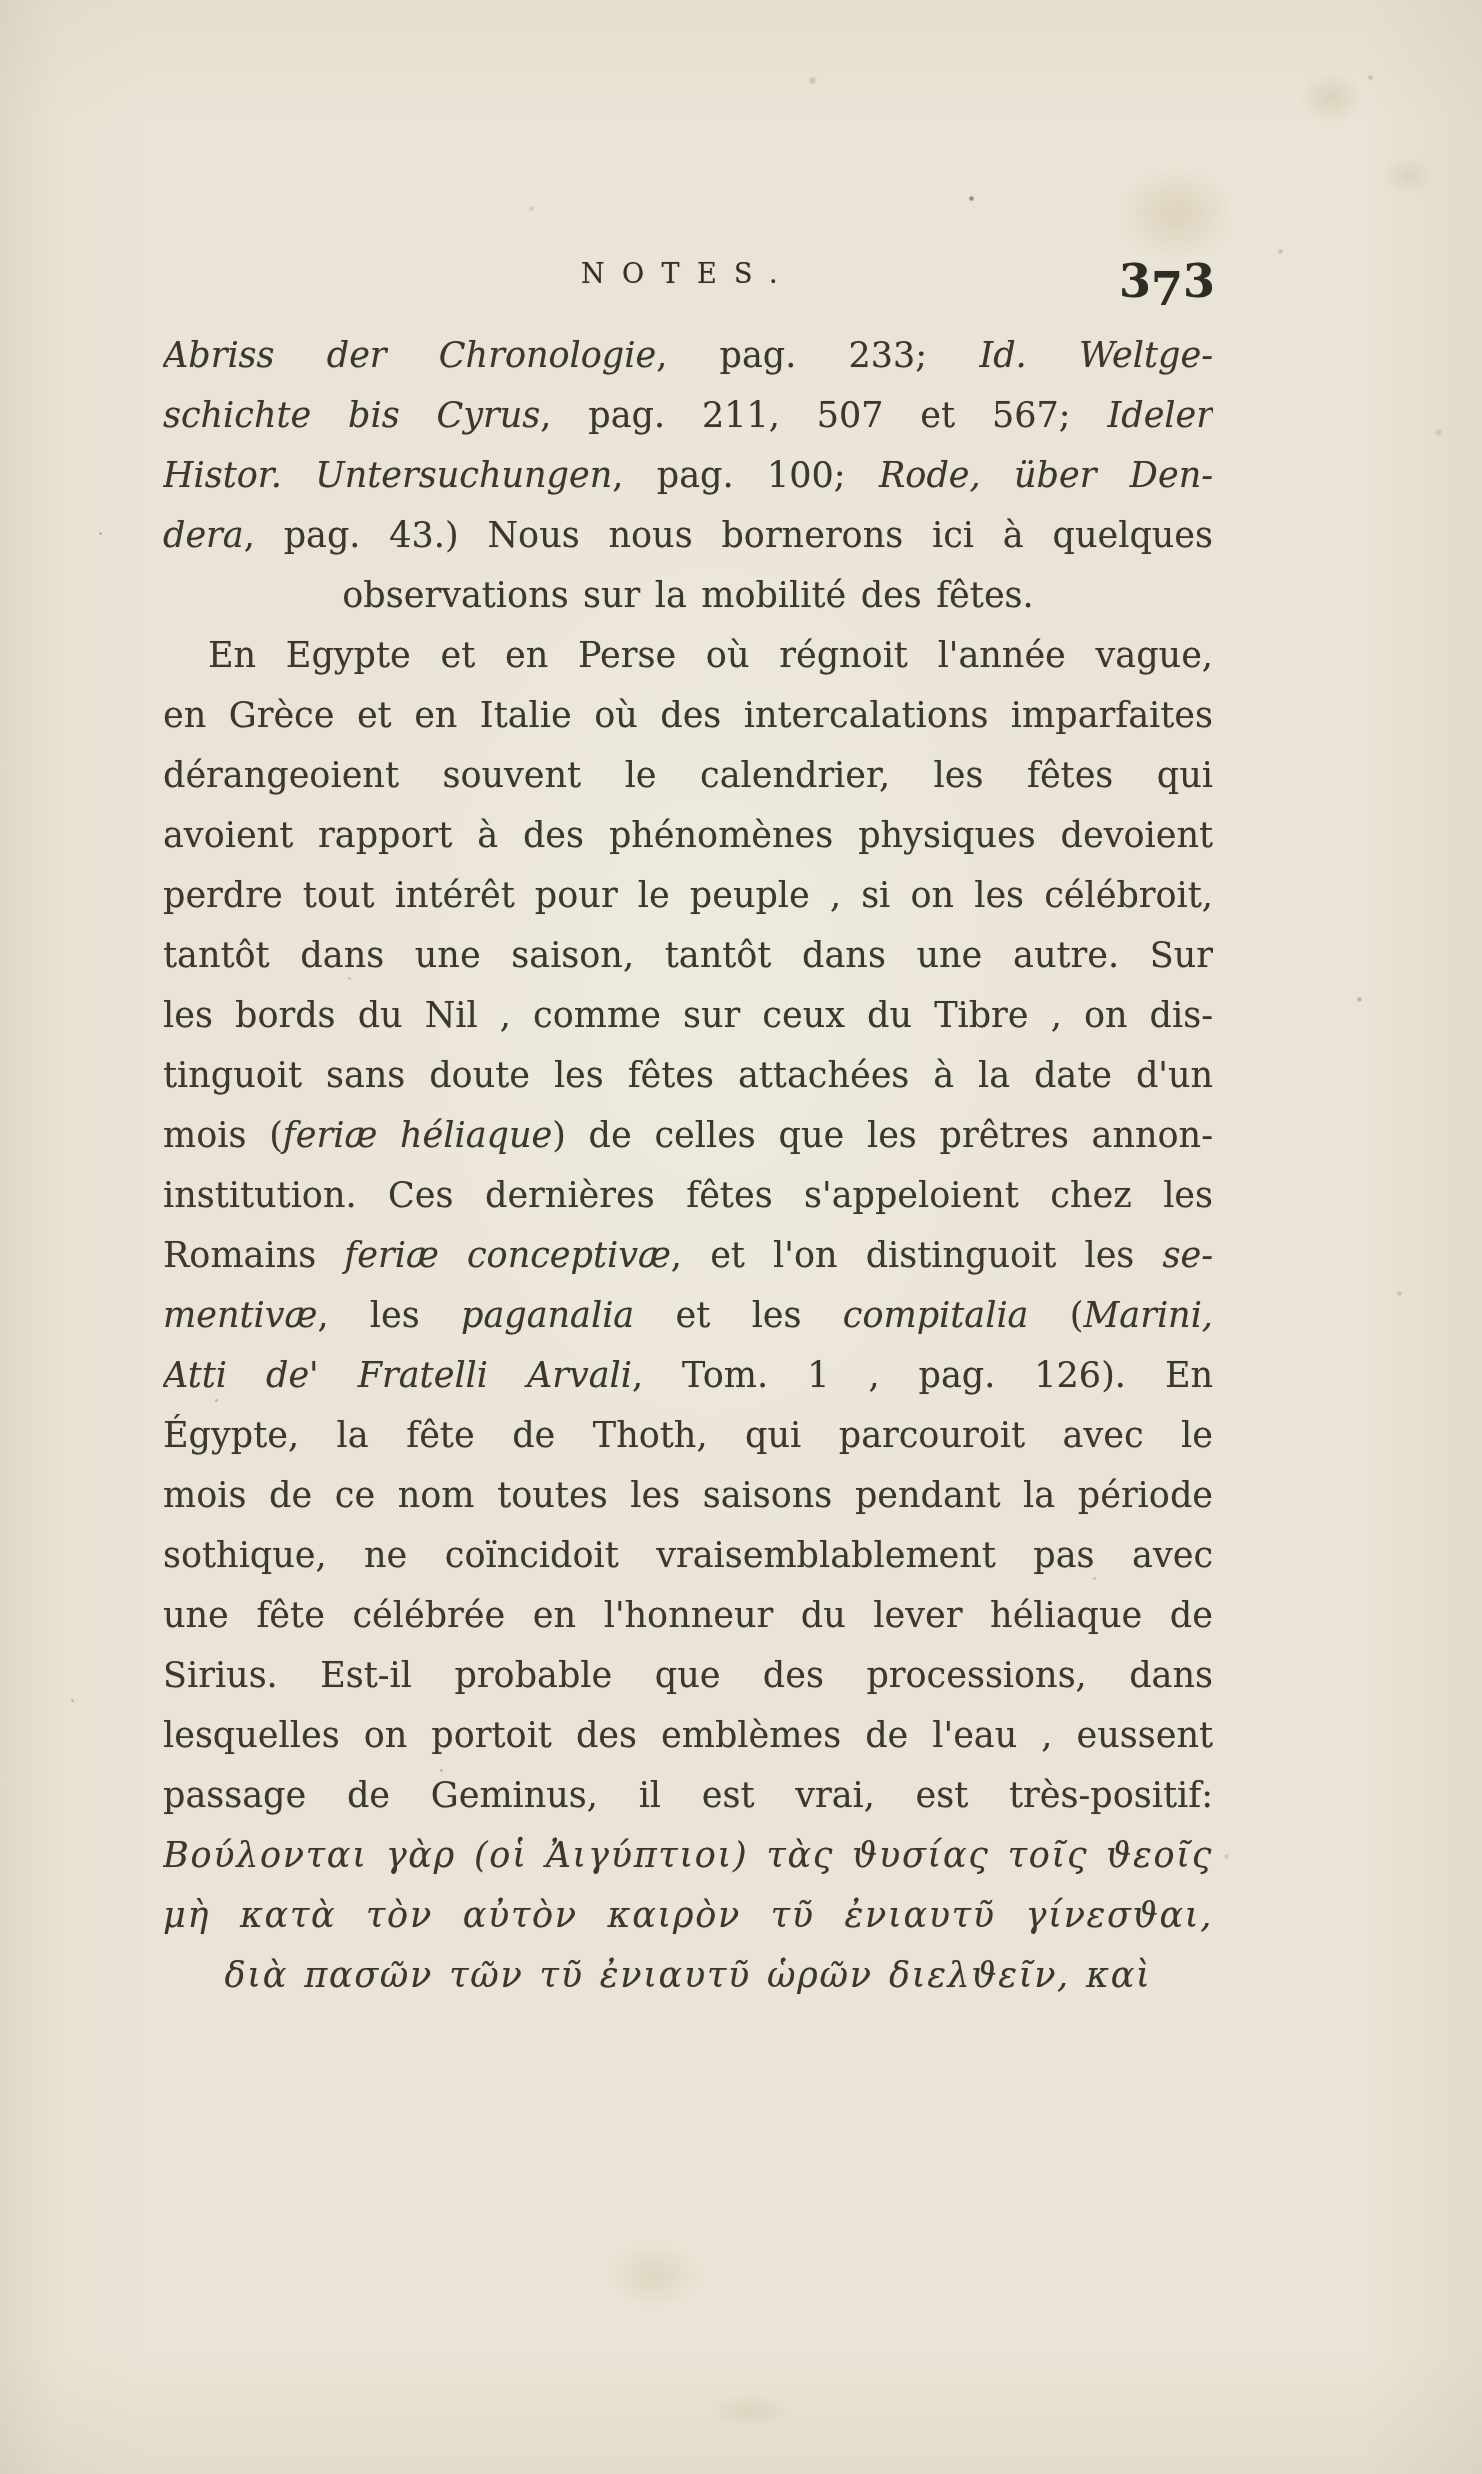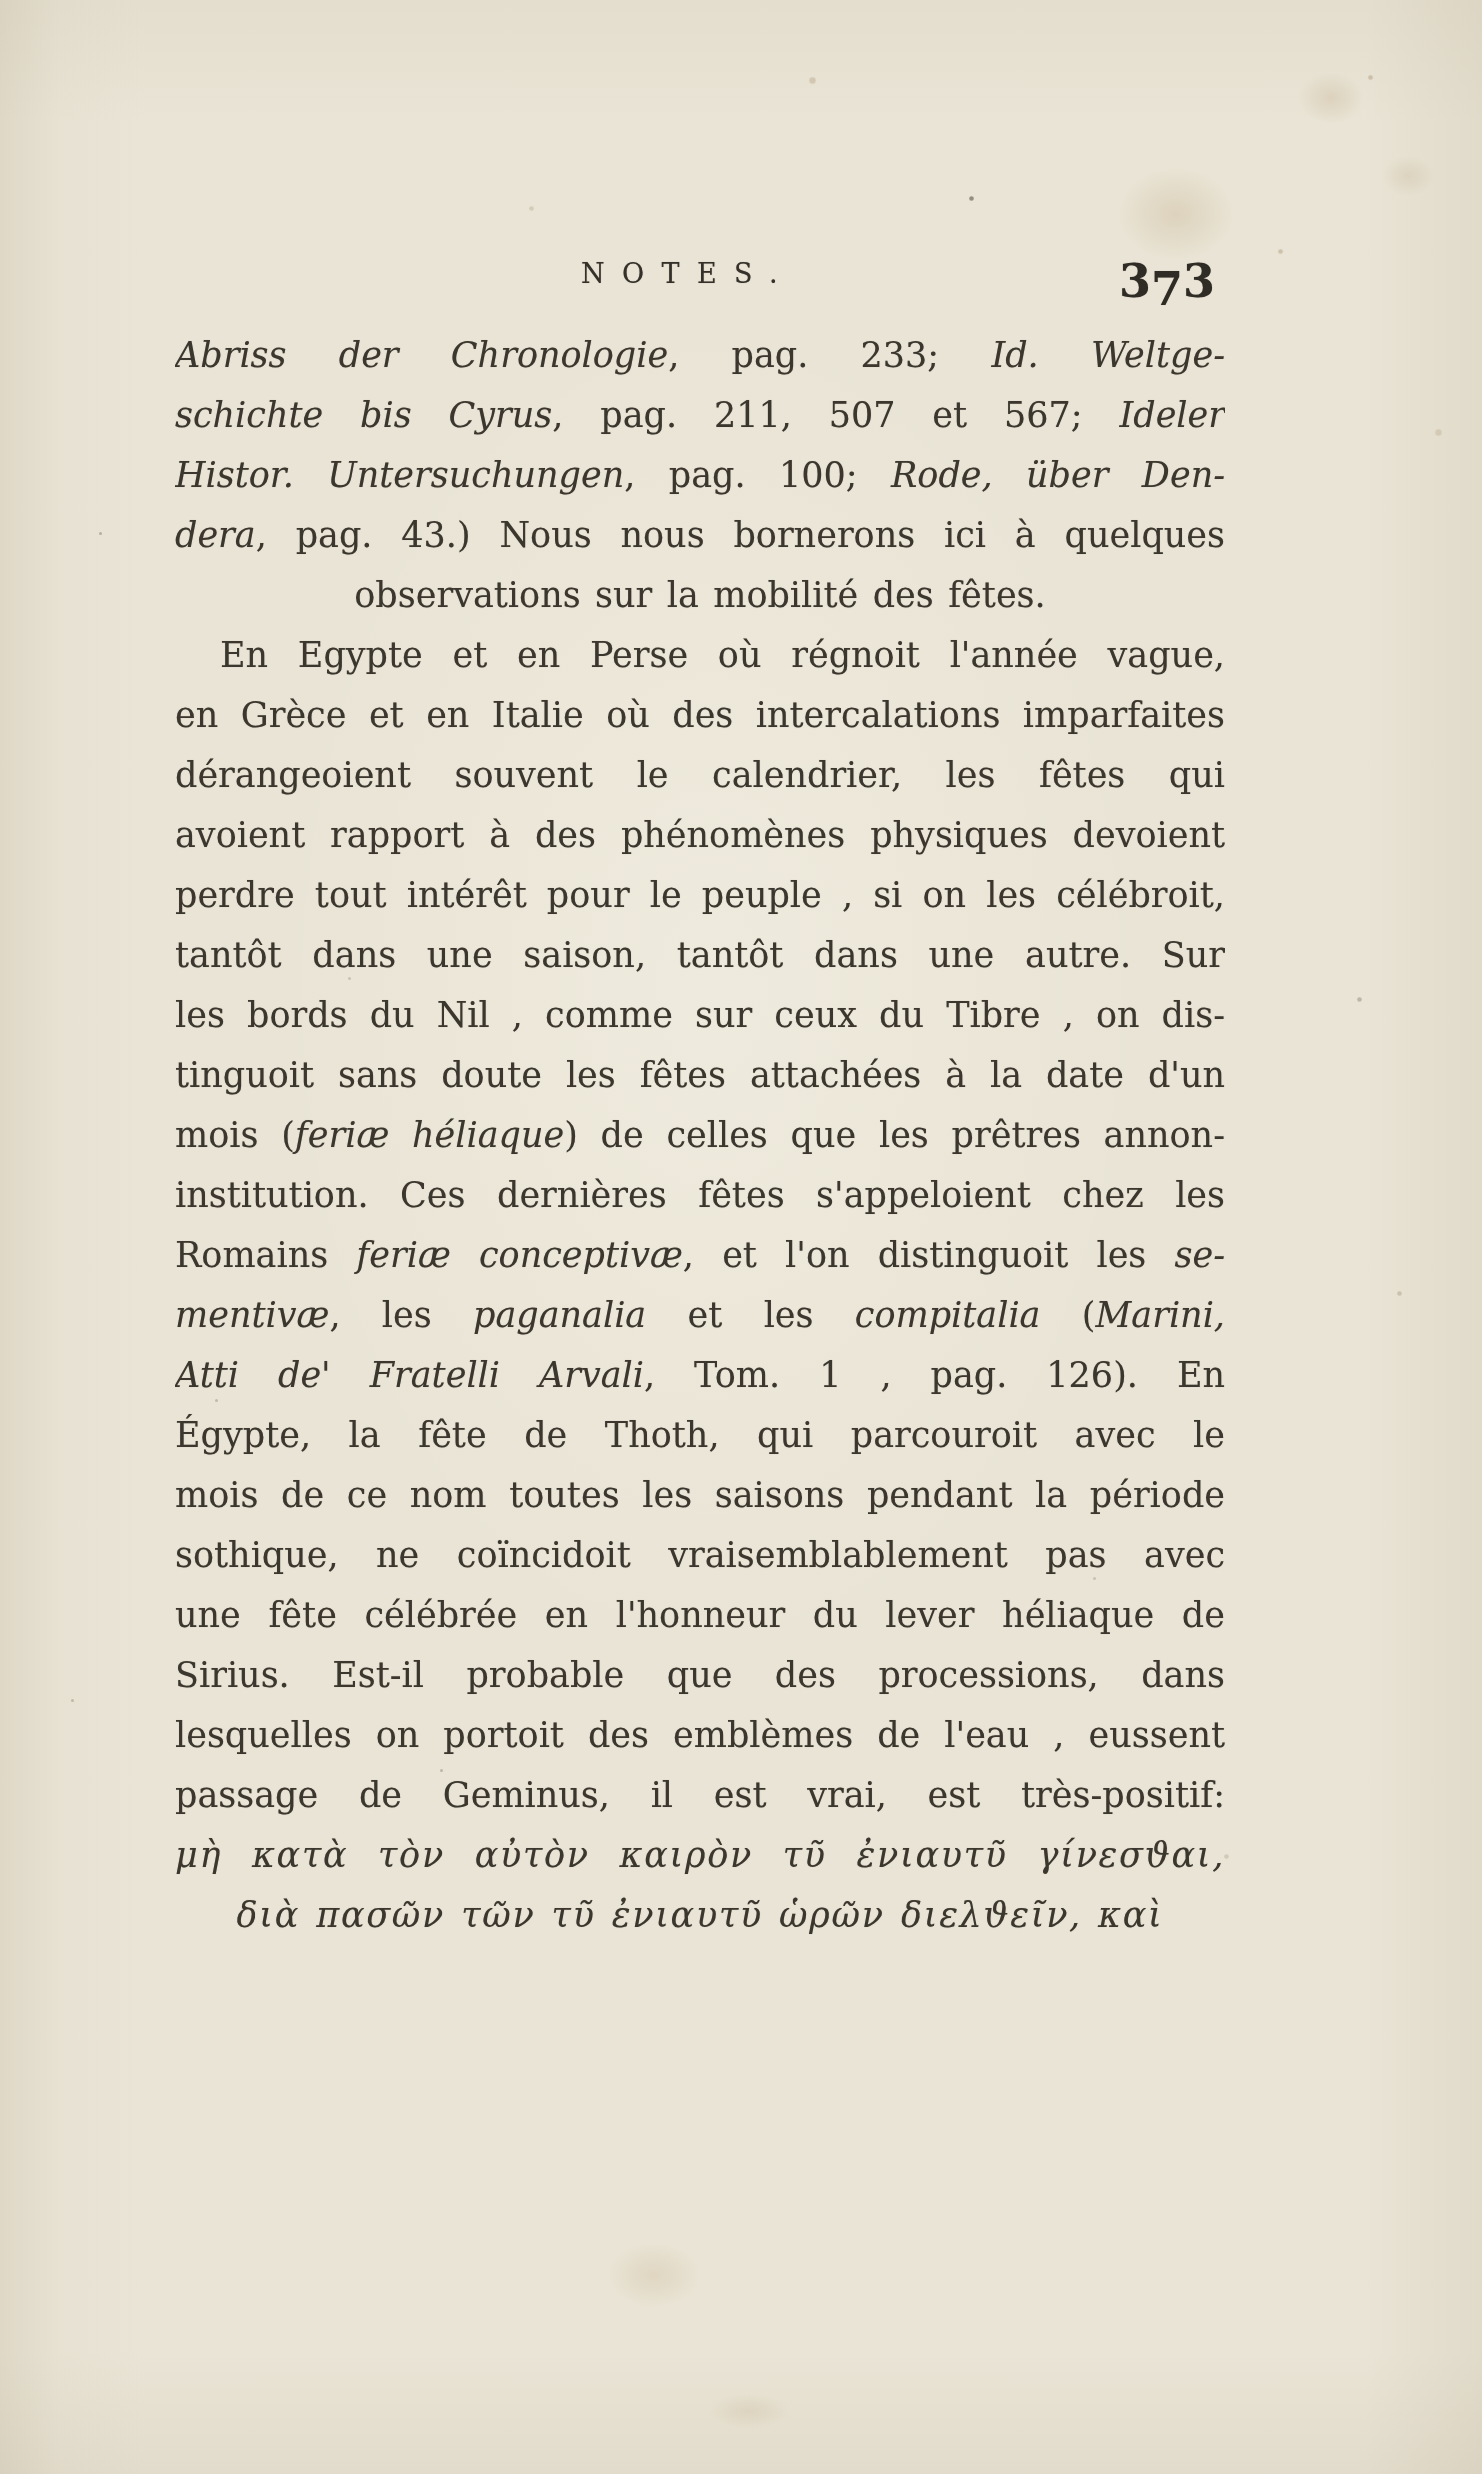--- a/index.html
+++ b/index.html
@@ -51,21 +51,21 @@
   }
   .page-number {
     position: absolute; top: 254px; right: 267px;
     font-size: 46px; font-weight: bold; color: #2f2b25;
     text-shadow: 0 0 0.8px rgba(47,43,37,0.4);
   }
   .pn-digit { display: inline-block; position: relative; }
   .pn-d7 { top: 8.3px; }
   .pn-d3 { top: 0; }
   .text-block {
-    position: absolute; left: 175px; top: 325px; width: 1050px;
+    position: absolute; left: 163px; top: 325px; width: 1050px;
     font-size: 35px; color: #3b372e;
     text-shadow: 0 0 0.8px rgba(59,55,46,0.35);
     word-spacing: 3.3px;
   }
   .line {
     height: 60px; line-height: 60px;
     overflow: hidden;
     text-align: center;
   }
   .line.j { text-align: justify; }
@@ -104,17 +104,18 @@
       <div class="line j"><span class="seg-r">Romains </span><span class="seg-i">feriæ conceptivæ</span><span class="seg-r">, et l'on distinguoit les </span><span class="seg-i">se-</span></div>
       <div class="line j"><span class="seg-i">mentivæ</span><span class="seg-r">, les </span><span class="seg-i">paganalia</span><span class="seg-r"> et les </span><span class="seg-i">compitalia</span><span class="seg-r"> (</span><span class="seg-i">Marini,</span></div>
       <div class="line j"><span class="seg-i">Atti de' Fratelli Arvali</span><span class="seg-r">, Tom. 1 , pag. 126). En</span></div>
       <div class="line j"><span class="seg-r">Égypte, la fête de Thoth, qui parcouroit avec le</span></div>
       <div class="line j"><span class="seg-r">mois de ce nom toutes les saisons pendant la période</span></div>
       <div class="line j"><span class="seg-r">sothique, ne coïncidoit vraisemblablement pas avec</span></div>
       <div class="line j"><span class="seg-r">une fête célébrée en l'honneur du lever héliaque de</span></div>
       <div class="line j"><span class="seg-r">Sirius. Est-il probable que des processions, dans</span></div>
       <div class="line j"><span class="seg-r">lesquelles on portoit des emblèmes de l'eau , eussent</span></div>
       <div class="line j"><span class="seg-r">passage de Geminus, il est vrai, est très-positif:</span></div>
+      <div class="line j"><span class="seg-g">Βούλονται γὰρ (οἱ Ἀιγύπτιοι) τὰς ϑυσίας τοῖς ϑεοῖς</span></div>
       <div class="line j"><span class="seg-g">μὴ κατὰ τὸν αὐτὸν καιρὸν τῦ ἐνιαυτῦ γίνεσϑαι, ἀλλὰ</span></div>
       <div class="line"><span class="seg-g">διὰ πασῶν τῶν τῦ ἐνιαυτῦ ὡρῶν διελϑεῖν, καὶ γίνεσϑαι</span></div>
     </div>
 </div>
 
 
 </body></html>

